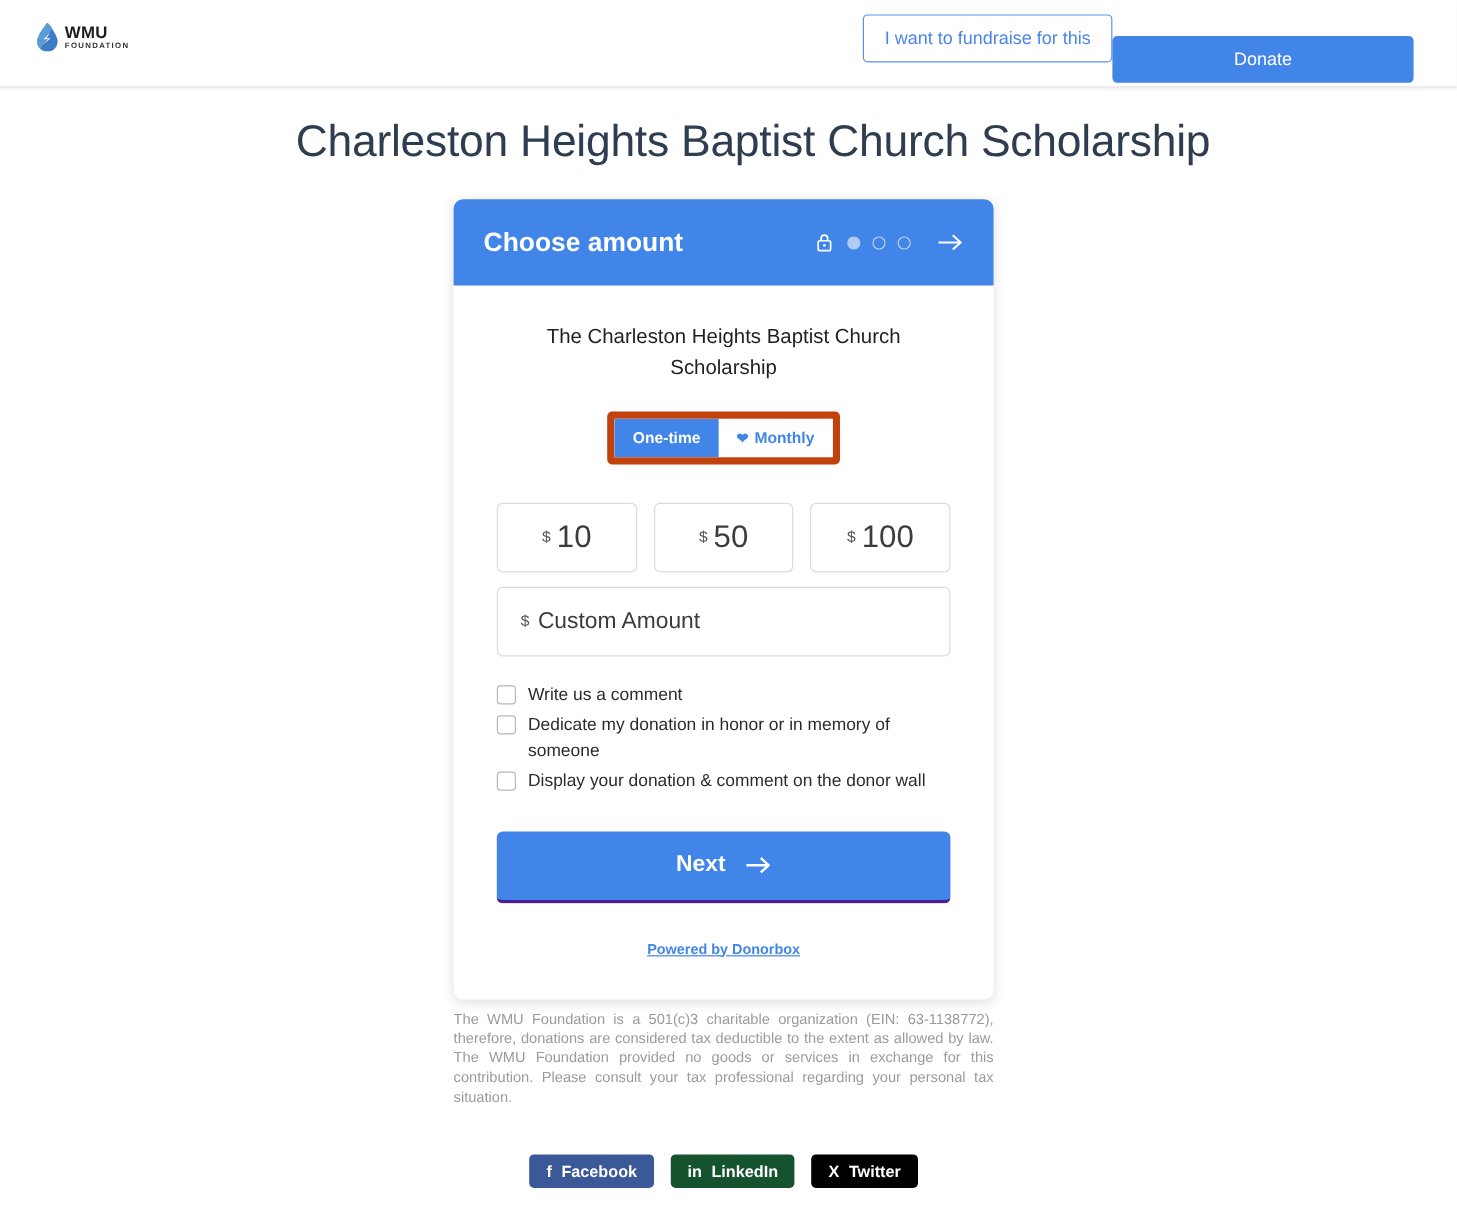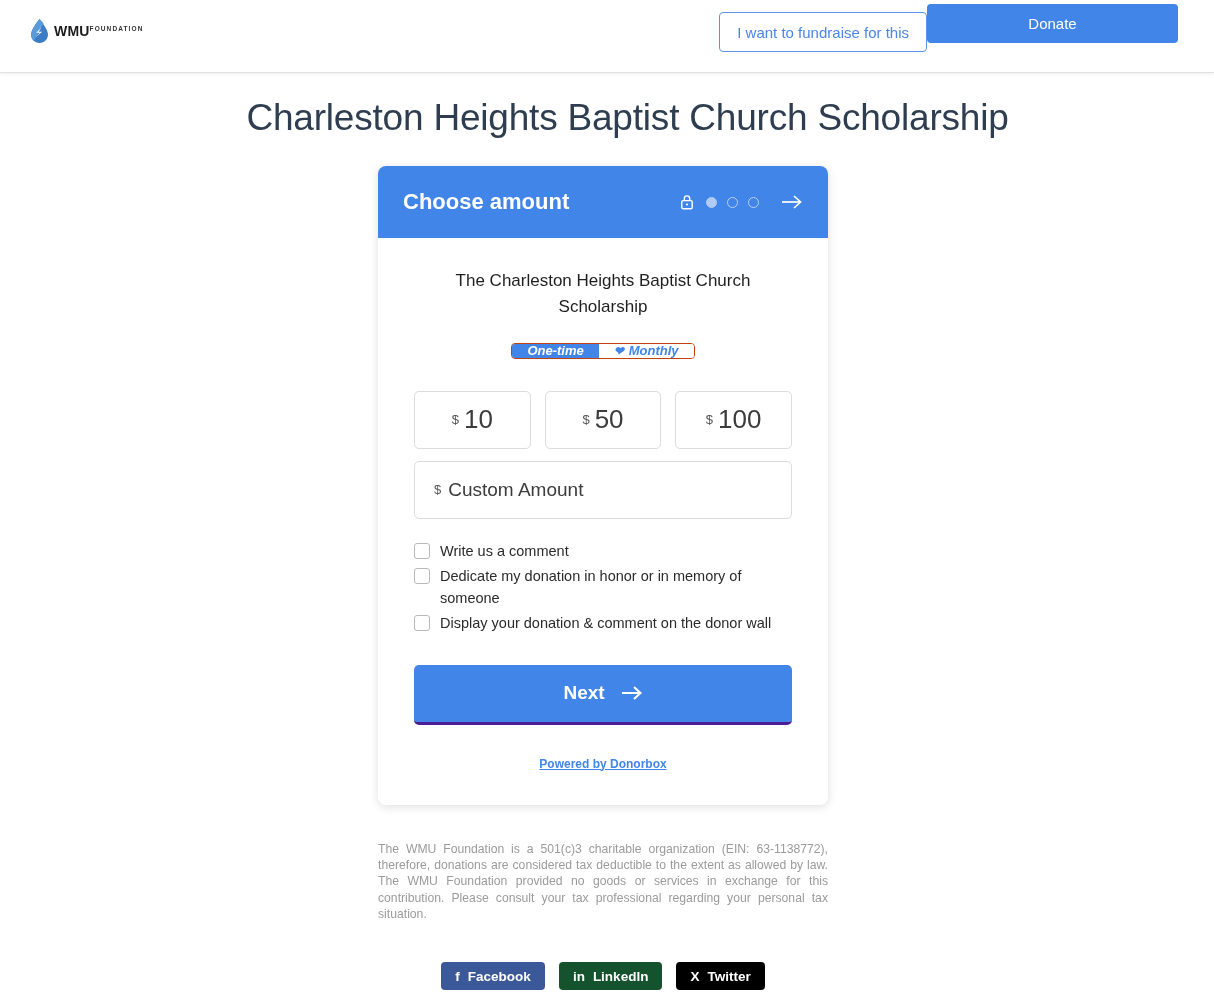--- a/index.html
+++ b/index.html
@@ -22,21 +22,21 @@
     box-shadow: 0 1px 3px rgba(0,0,0,0.07);
   }
   .brand {
     position: absolute;
     left: 30px; top: 19px;
     display: flex;
     align-items: center;
     gap: 5px;
   }
   .brand-drop { width: 19px; height: 24px; display: block; }
-  .brand-text { display: flex; flex-direction: row; line-height: 1; }
+  .brand-text { display: flex; flex-direction: column; line-height: 1; }
   .brand-name {
     font-size: 14px; font-weight: bold; letter-spacing: .2px;
     color: #1b1b1b;
   }
   .brand-sub {
     font-size: 6.5px; font-weight: bold; letter-spacing: 1.1px;
     color: #333; margin-top: 2px;
   }
 
   .btn-fundraise {
@@ -48,21 +48,21 @@
     background: #ffffff;
     border: 1px solid #5b93e8;
     border-radius: 4px;
     color: #4a86e8;
     font-size: 15px;
     cursor: pointer;
     white-space: nowrap;
   }
   .btn-donate {
     position: absolute;
-    right: 36px; top: 4px;
+    right: 36px; top: 30px;
     width: 251px; height: 39px;
     display: flex; align-items: center; justify-content: center;
     background: #4285e8;
     border: none;
     border-radius: 4px;
     color: #ffffff;
     font-size: 15px;
     cursor: pointer;
   }
 
@@ -125,25 +125,24 @@
     font-size: 17px;
     color: #1f1f1f;
     line-height: 1.55;
     margin: 0 10px 22px 10px;
   }
 
   
   .toggle-wrap { display: flex; justify-content: center; margin-bottom: 32px; }
   .toggle {
     display: inline-flex;
-    border: 1px solid #c2410c;
+    border: 6px solid #c2410c;
     border-radius: 4px;
     overflow: hidden;
-    height: 16px;
-    font-style: italic;
+    height: 44px;
   }
   .toggle-opt {
     display: flex; align-items: center; justify-content: center;
     gap: 5px;
     font-size: 13px;
     font-weight: bold;
     padding: 0 15px;
     cursor: pointer;
     background: #ffffff;
     color: #4285e8;

